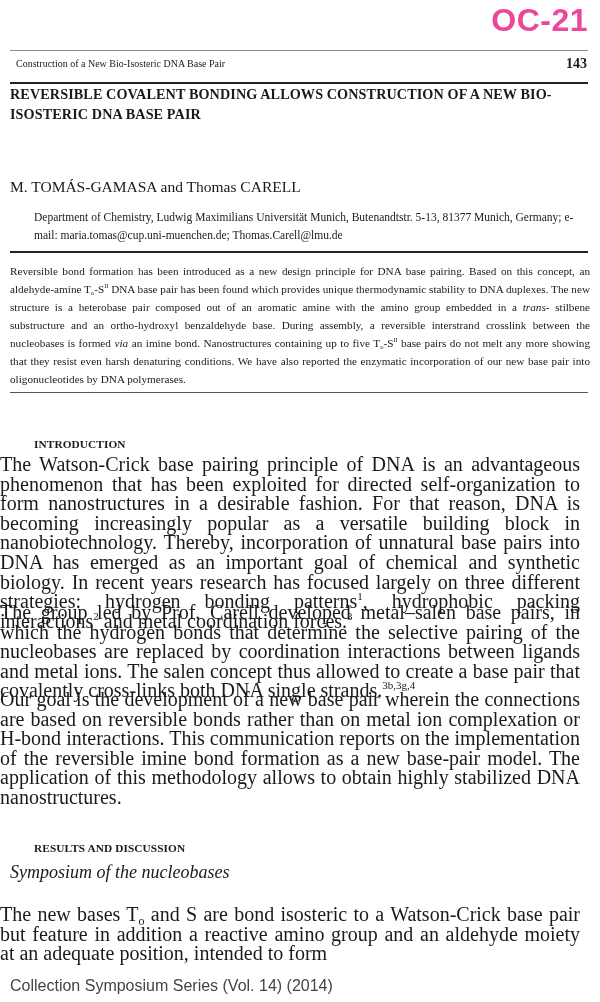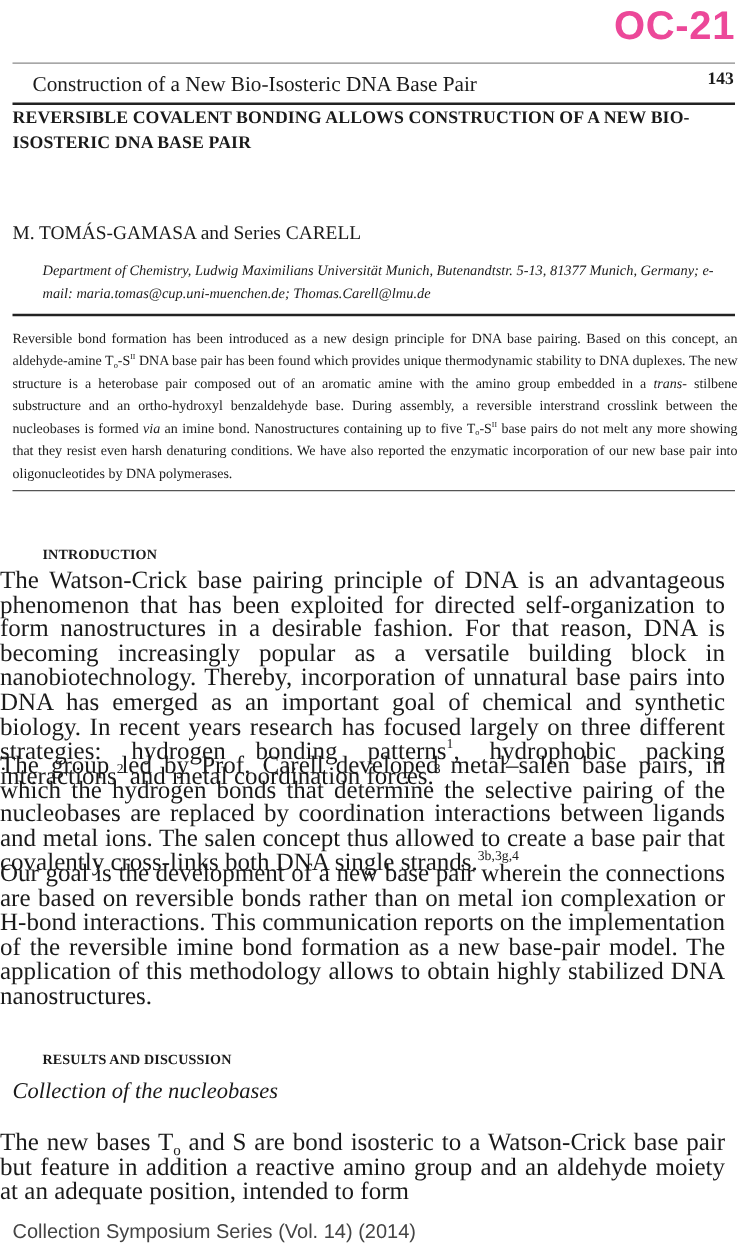--- a/index.html
+++ b/index.html
@@ -2,60 +2,60 @@
 <html><head>
 <meta charset="utf-8">
 <style>
   html, body { margin: 0; padding: 0; background: #ffffff; }
   body { width: 600px; height: 1002px; position: relative; overflow: hidden; color: #1a1a1a;
          font-family: "Liberation Serif", "DejaVu Serif", serif; }
   .abs { position: absolute; }
   .oc { right: 12px; top: 2px; font-family: "Liberation Sans", sans-serif; font-weight: bold; font-size: 32px; color: #ec4899; letter-spacing: 0.5px; }
   .rule-thin { left: 10px; right: 12px; height: 1px; background: #8a8a8a; }
   .rule-thick { left: 10px; right: 12px; height: 2px; background: #222; }
-  .running-title { left: 26px; top: 58px; font-size: 17px; }
+  .running-title { left: 16px; top: 58px; font-size: 10px; }
   .page-num { right: 13px; top: 56px; font-size: 14px; font-weight: bold; margin-left: 14px; }
   .title { left: 10px; top: 84px; width: 580px; font-weight: bold; font-size: 14.2px; line-height: 20px; letter-spacing: 0.1px; }
   .authors { left: 10px; top: 178px; font-size: 15.5px; }
-  .affil { left: 34px; top: 208px; width: 560px; font-style: italic; font-size: 11.5px; line-height: 18px; }
+  .affil { left: 34px; top: 208px; width: 560px; font-size: 11.5px; line-height: 18px; }
   .abstract { left: 10px; top: 262px; width: 580px; font-size: 11.2px; line-height: 18px; text-align: justify; }
   .section { left: 34px; font-weight: bold; font-size: 11.3px; letter-spacing: 0.1px; margin-top: 24px; }
   .para { left: 0; width: 580px; font-size: 20px; line-height: 19.6px; text-align: justify; }
   .subhead { left: 10px; top: 862px; font-style: italic; font-size: 18px; }
   .footer { left: 10px; top: 977px; font-family: "Liberation Sans", sans-serif; font-size: 16px; color: #444; }
   sup { font-size: 0.55em; line-height: 0; vertical-align: 0.75em; }
   sub { font-size: 0.6em; line-height: 0; vertical-align: -0.35em; }
 </style>
 </head>
 <body>
 
 <div class="abs oc">OC-21</div>
 
 <div class="abs rule-thin" style="top:50px"></div>
 <div class="abs running-title">Construction of a New Bio-Isosteric DNA Base Pair</div>
 <div class="abs page-num">143</div>
 <div class="abs rule-thick" style="top:82px"></div>
 
 <div class="abs title">REVERSIBLE COVALENT BONDING ALLOWS CONSTRUCTION OF A NEW BIO-ISOSTERIC DNA BASE PAIR</div>
-<div class="abs authors">M. TOMÁS-GAMASA and Series CARELL</div>
+<div class="abs authors">M. TOMÁS-GAMASA and Thomas CARELL</div>
 <div class="abs affil">Department of Chemistry, Ludwig Maximilians Universität Munich, Butenandtstr. 5-13, 81377 Munich, Germany; e-mail: maria.tomas@cup.uni-muenchen.de; Thomas.Carell@lmu.de</div>
 
 <div class="abs rule-thick" style="top:251px"></div>
 
 <div class="abs abstract"><span>Reversible bond formation has been introduced as a new design principle for DNA base pairing. Based on this concept, an aldehyde-amine T</span><sub>o</sub><span>-S</span><sup>II</sup><span> DNA base pair has been found which provides unique thermodynamic stability to DNA duplexes. The new structure is a heterobase pair composed out of an aromatic amine with the amino group embedded in a </span><em>trans-</em><span> stilbene substructure and an ortho-hydroxyl benzaldehyde base. During assembly, a reversible interstrand crosslink between the nucleobases is formed </span><em>via</em><span> an imine bond. Nanostructures containing up to five T</span><sub>o</sub><span>-S</span><sup>II</sup><span> base pairs do not melt any more showing that they resist even harsh denaturing conditions. We have also reported the enzymatic incorporation of our new base pair into oligonucleotides by DNA polymerases.</span></div>
 
 <div class="abs rule-thin" style="top:392px; background:#555;"></div>
 
 <div class="abs section" style="top:414px">INTRODUCTION</div>
 
 <div class="abs para" style="top:455px"><span>The Watson-Crick base pairing principle of DNA is an advantageous phenomenon that has been exploited for directed self-organization to form nanostructures in a desirable fashion. For that reason, DNA is becoming increasingly popular as a versatile building block in nanobiotechnology. Thereby, incorporation of unnatural base pairs into DNA has emerged as an important goal of chemical and synthetic biology. In recent years research has focused largely on three different strategies: hydrogen bonding patterns</span><sup>1</sup><span>, hydrophobic packing interactions</span><sup>2</sup><span> and metal coordination forces.</span><sup>3</sup></div>
 
 <div class="abs para" style="top:603px"><span>The group led by Prof. Carell developed metal–salen base pairs, in which the hydrogen bonds that determine the selective pairing of the nucleobases are replaced by coordination interactions between ligands and metal ions. The salen concept thus allowed to create a base pair that covalently cross-links both DNA single strands.</span><sup>3b,3g,4</sup></div>
 
 <div class="abs para" style="top:690px">Our goal is the development of a new base pair wherein the connections are based on reversible bonds rather than on metal ion complexation or H-bond interactions. This communication reports on the implementation of the reversible imine bond formation as a new base-pair model. The application of this methodology allows to obtain highly stabilized DNA nanostructures.</div>
 
 <div class="abs section" style="top:818px">RESULTS AND DISCUSSION</div>
 
-<div class="abs subhead">Collection of the nucleobases</div>
+<div class="abs subhead">Symposium of the nucleobases</div>
 
 <div class="abs para" style="top:905px"><span>The new bases T</span><sub>o</sub><span> and S are bond isosteric to a Watson-Crick base pair but feature in addition a reactive amino group and an aldehyde moiety at an adequate position, intended to form</span></div>
 
 <div class="abs footer">Collection Symposium Series (Vol. 14) (2014)</div>
 
 </body></html>

